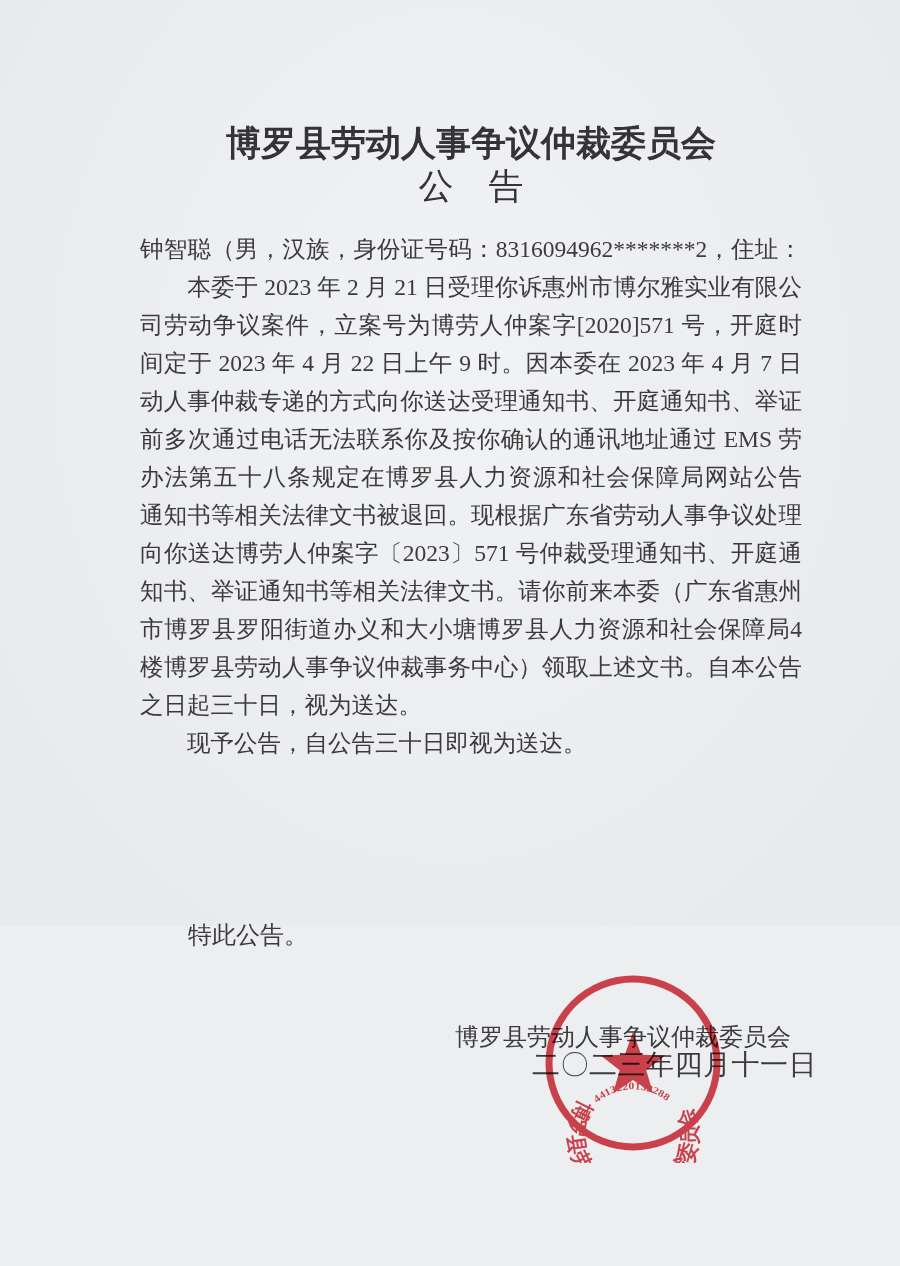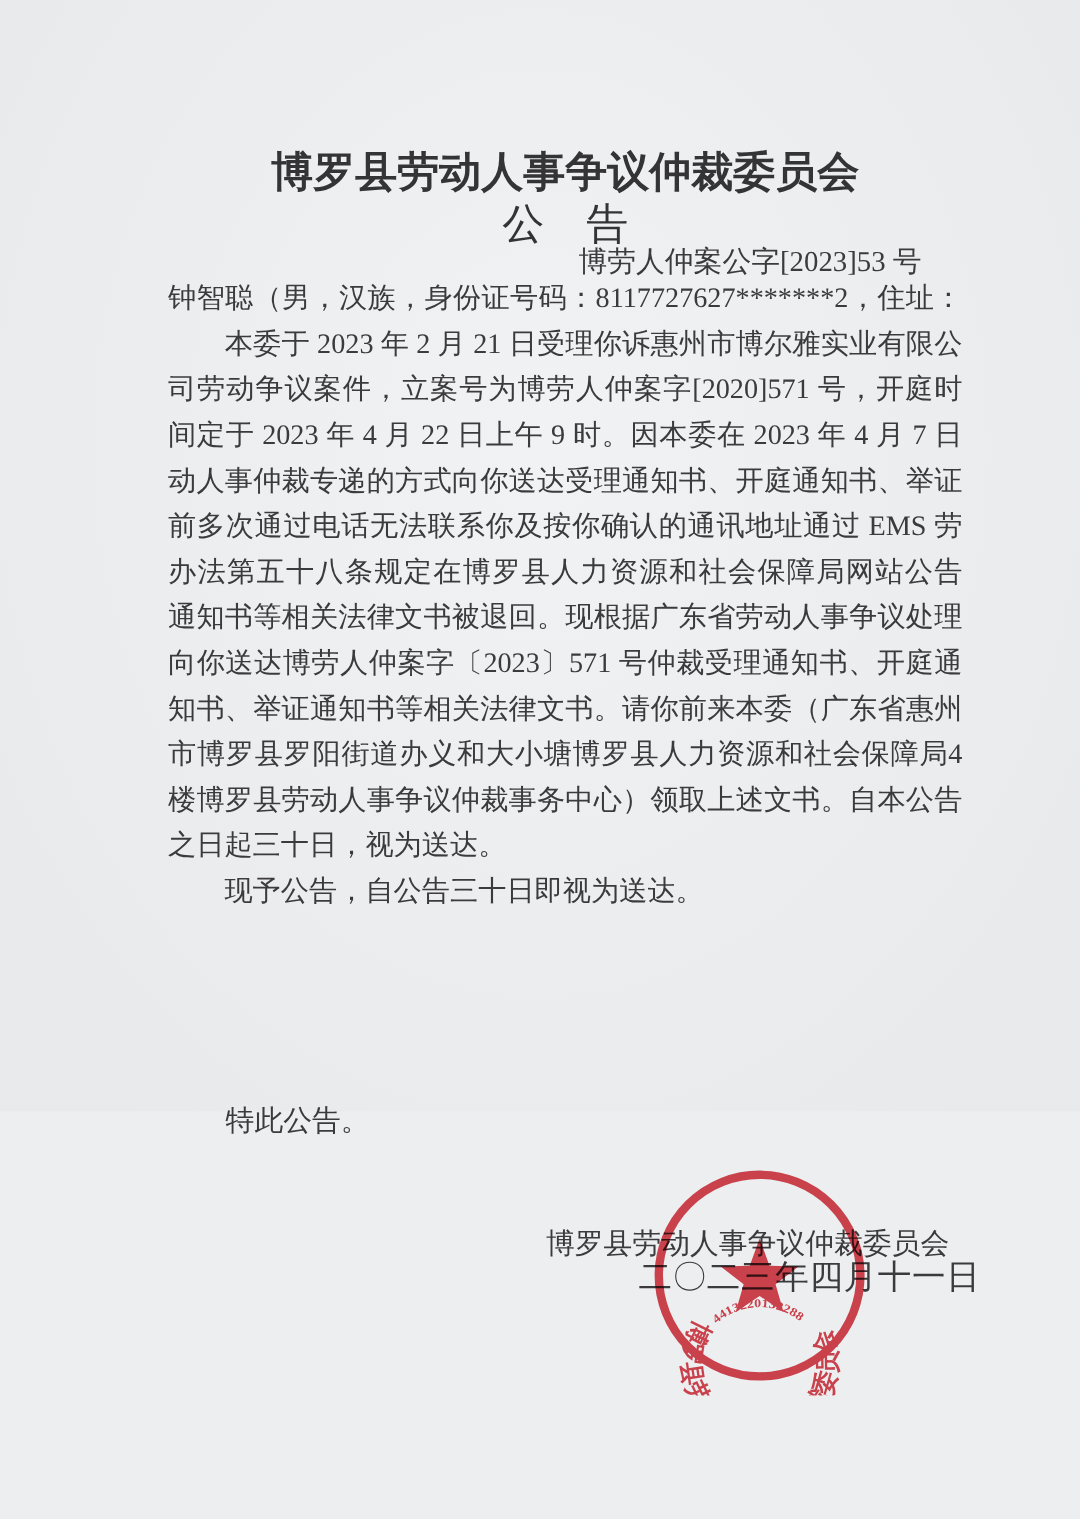--- a/index.html
+++ b/index.html
@@ -62,24 +62,23 @@
   }
 </style>
 </head>
 <body>
 
 <div class="page">
 
   <h1 class="title1">博罗县劳动人事争议仲裁委员会</h1>
   <h2 class="title2">公　告</h2>
 
-  <p class="docnum">博劳人仲案公字[2023]53 号</p>
 
   <div class="bodyblock">
-      <p class="line stretch">钟智聪（男，汉族，身份证号码：8117727627*******2，住址：</p>
+      <p class="line stretch">钟智聪（男，汉族，身份证号码：8316094962*******2，住址：</p>
       <p class="line stretch">　　本委于 2023 年 2 月 21 日受理你诉惠州市博尔雅实业有限公</p>
       <p class="line stretch">司劳动争议案件，立案号为博劳人仲案字[2020]571 号，开庭时</p>
       <p class="line stretch">间定于 2023 年 4 月 22 日上午 9 时。因本委在 2023 年 4 月 7 日</p>
       <p class="line stretch">动人事仲裁专递的方式向你送达受理通知书、开庭通知书、举证</p>
       <p class="line stretch">前多次通过电话无法联系你及按你确认的通讯地址通过 EMS 劳</p>
       <p class="line stretch">办法第五十八条规定在博罗县人力资源和社会保障局网站公告</p>
       <p class="line stretch">通知书等相关法律文书被退回。现根据广东省劳动人事争议处理</p>
       <p class="line stretch">向你送达博劳人仲案字〔2023〕571 号仲裁受理通知书、开庭通</p>
       <p class="line stretch">知书、举证通知书等相关法律文书。请你前来本委（广东省惠州</p>
       <p class="line stretch">市博罗县罗阳街道办义和大小塘博罗县人力资源和社会保障局4</p>

